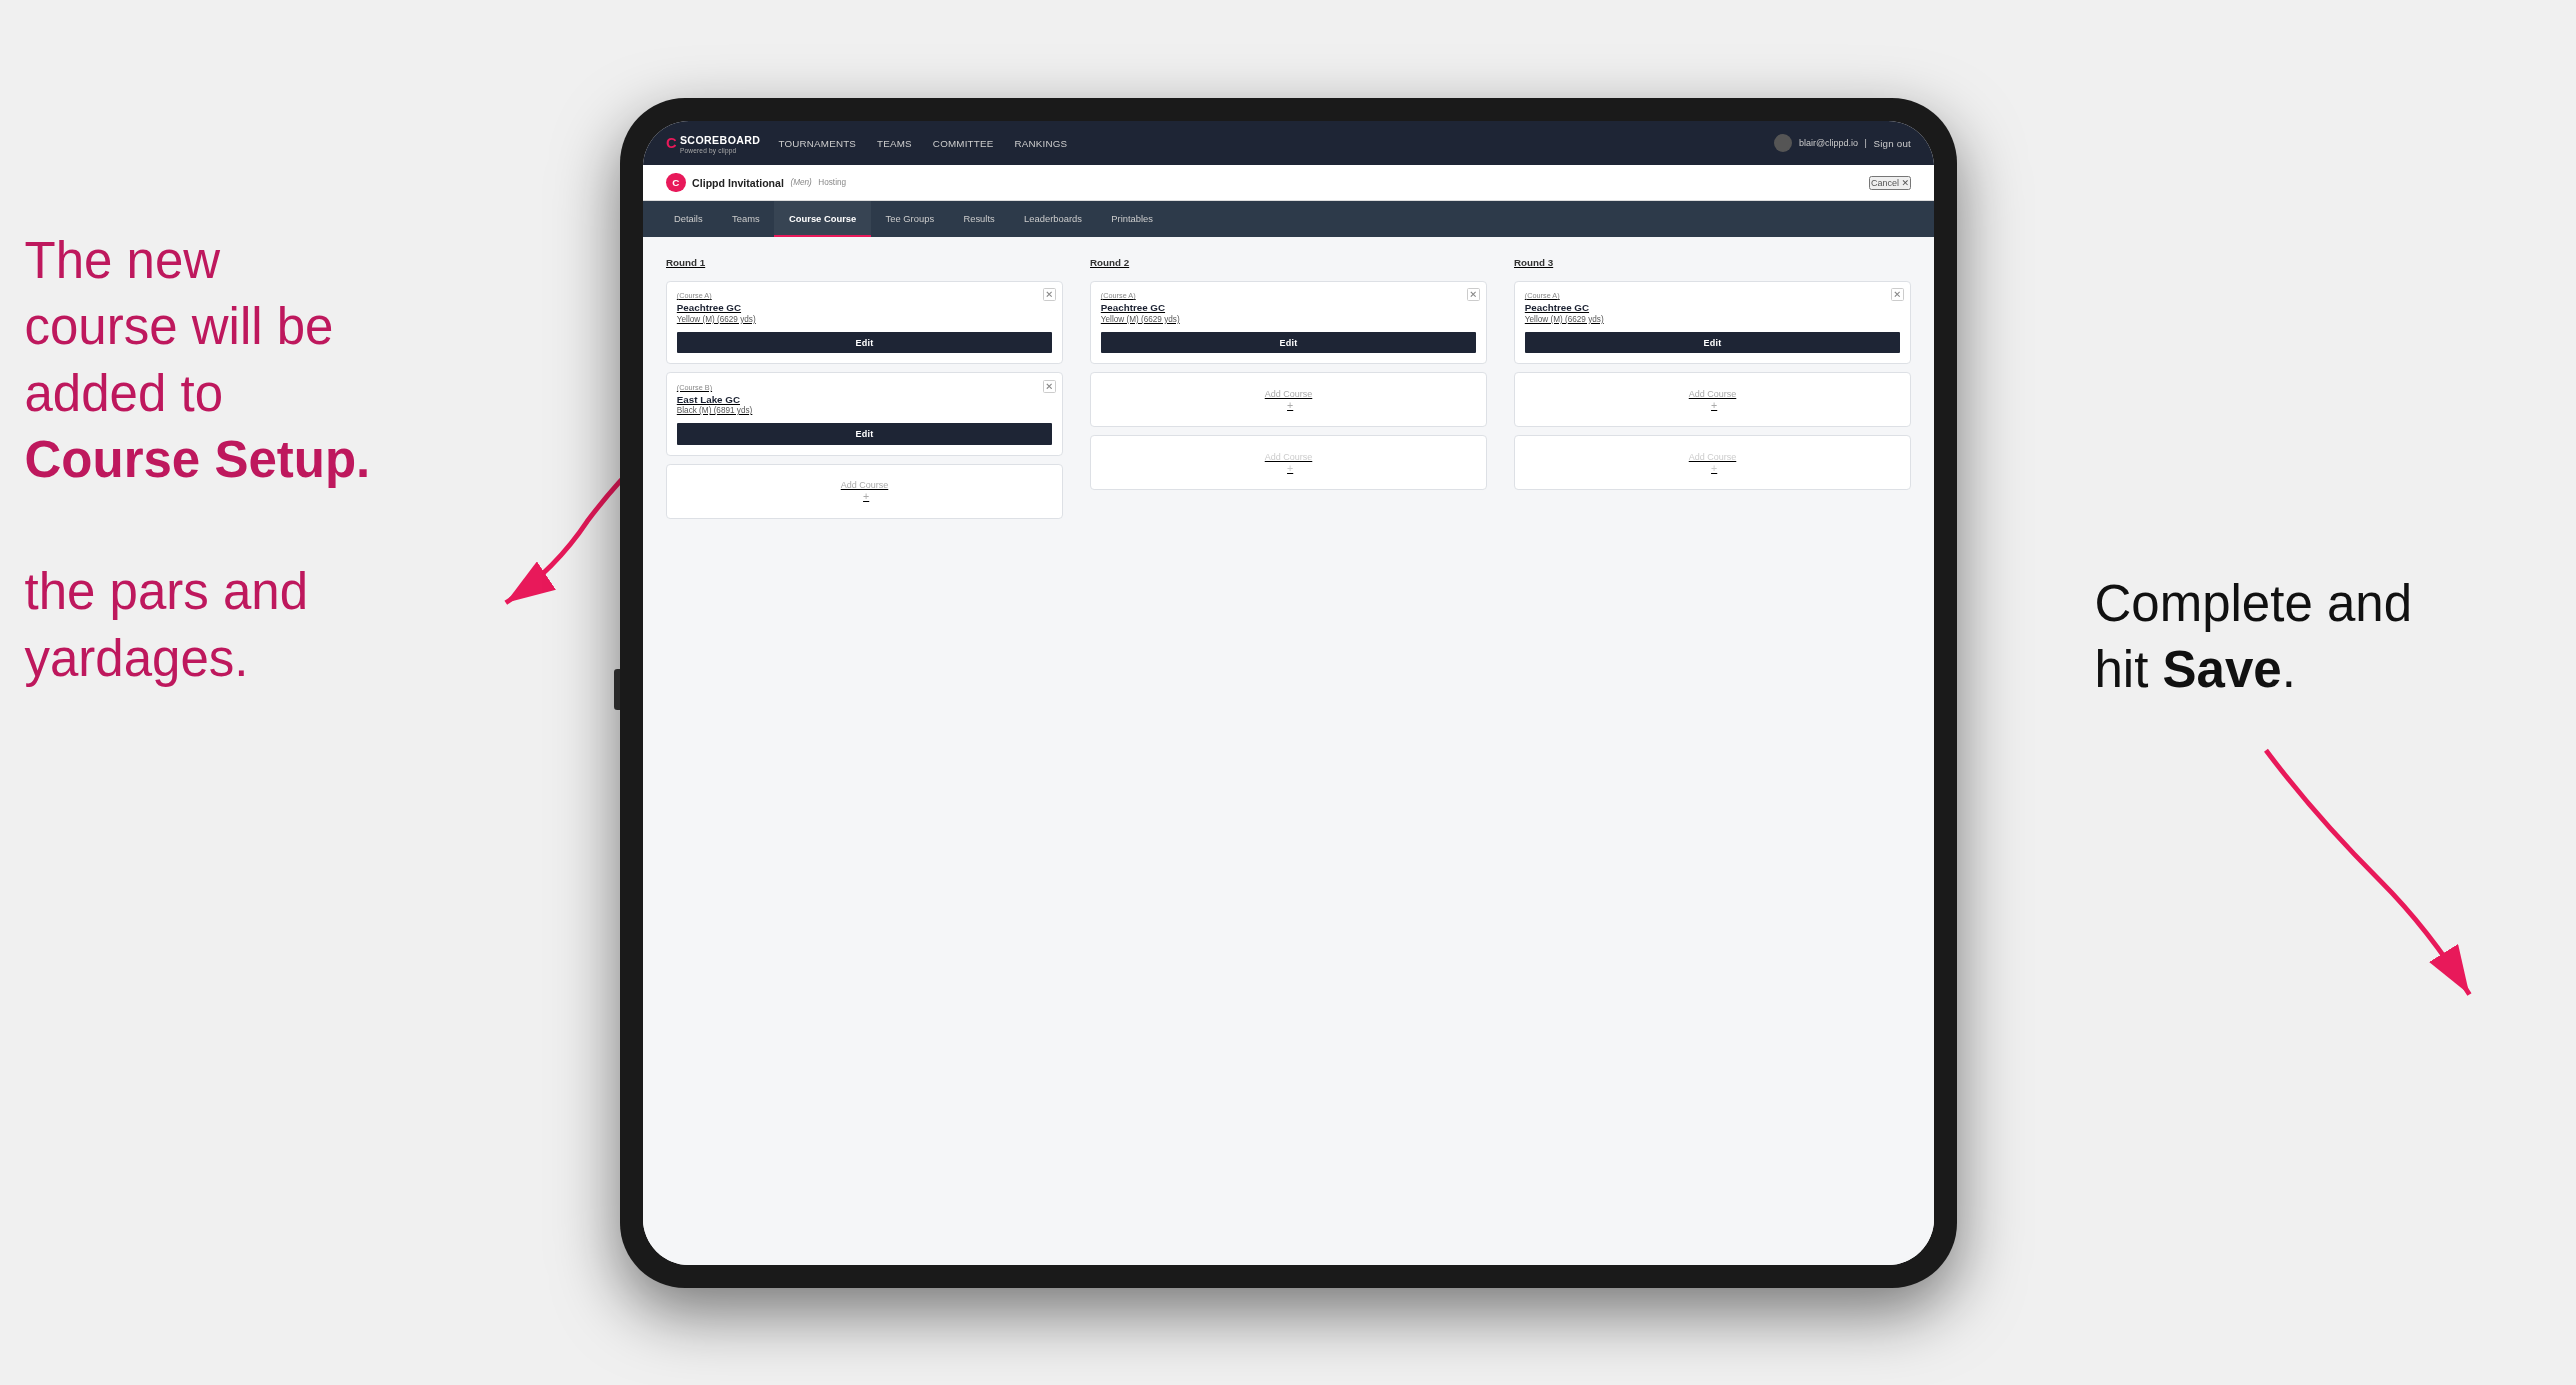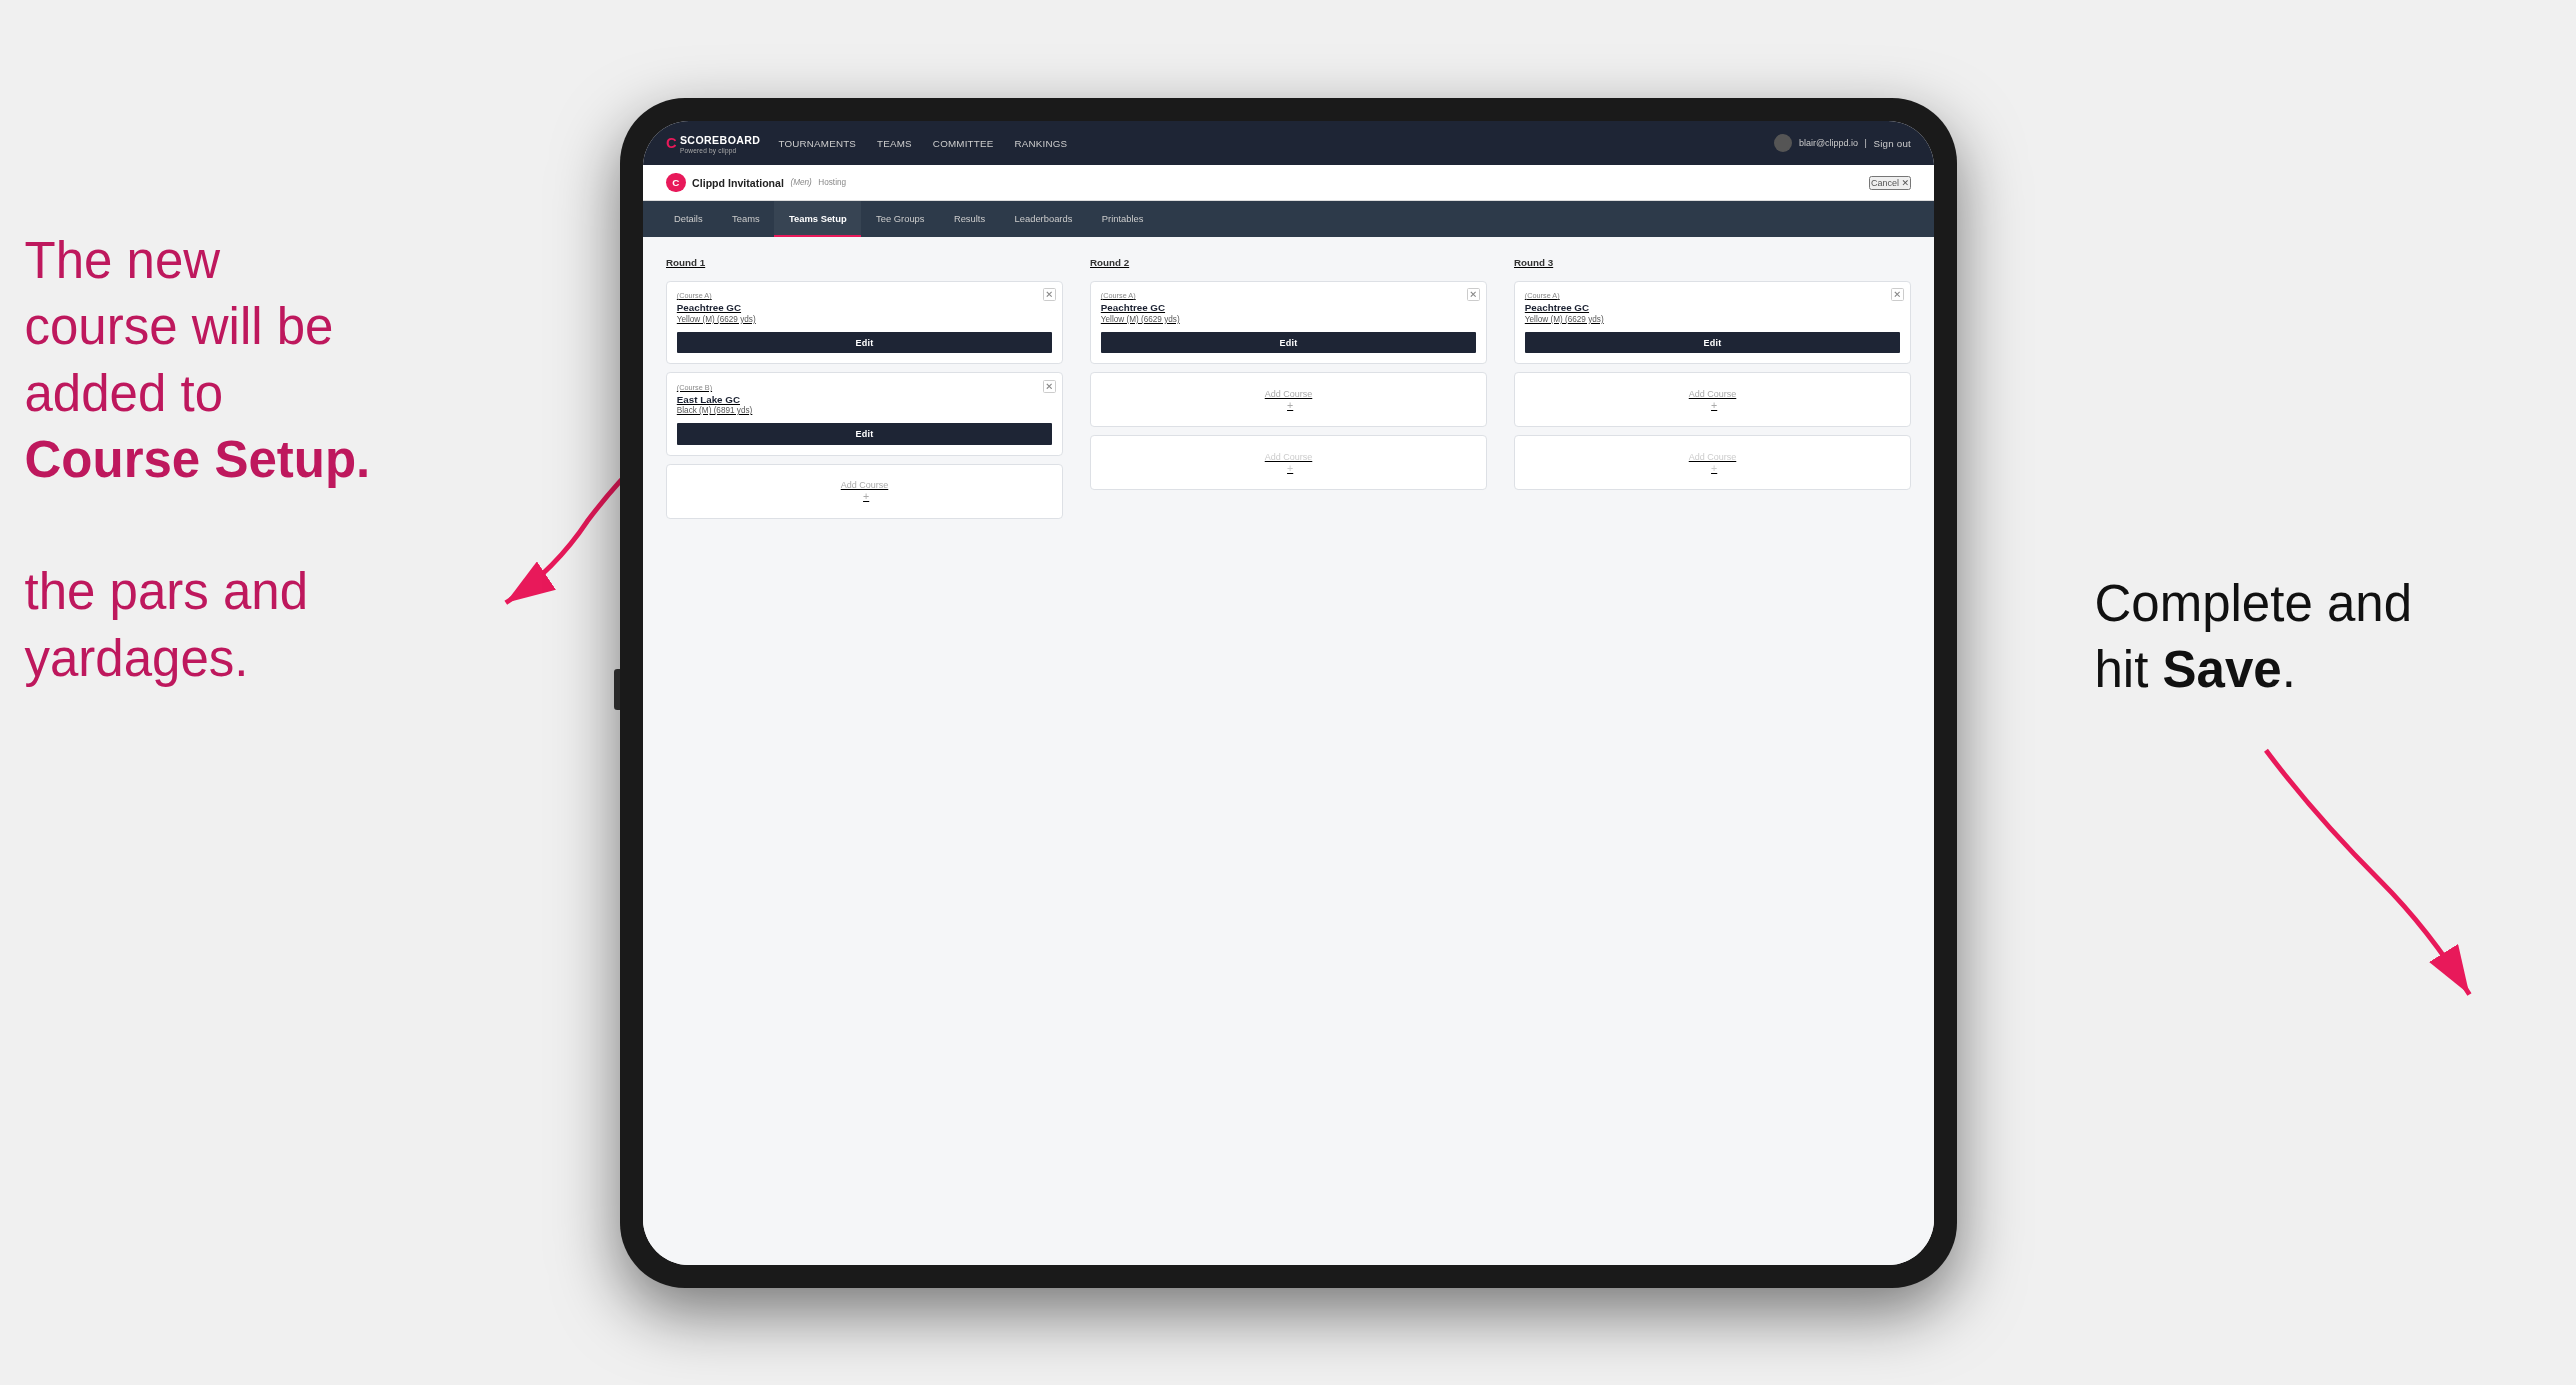--- a/index.html
+++ b/index.html
@@ -380,21 +380,21 @@
       </div>
       <button class="cancel-btn">
         <span>Cancel</span>
         <span>✕</span>
       </button>
     </div>
 
     <div class="tabs-bar">
       <div class="tab">Details</div>
       <div class="tab">Teams</div>
-      <div class="tab active">Teams Setup</div>
+      <div class="tab active">Course Course</div>
       <div class="tab">Tee Groups</div>
       <div class="tab">Results</div>
       <div class="tab">Leaderboards</div>
       <div class="tab">Printables</div>
     </div>
 
     <div class="main-content">
       <div class="rounds-grid">
 
         <div class="round-column">

